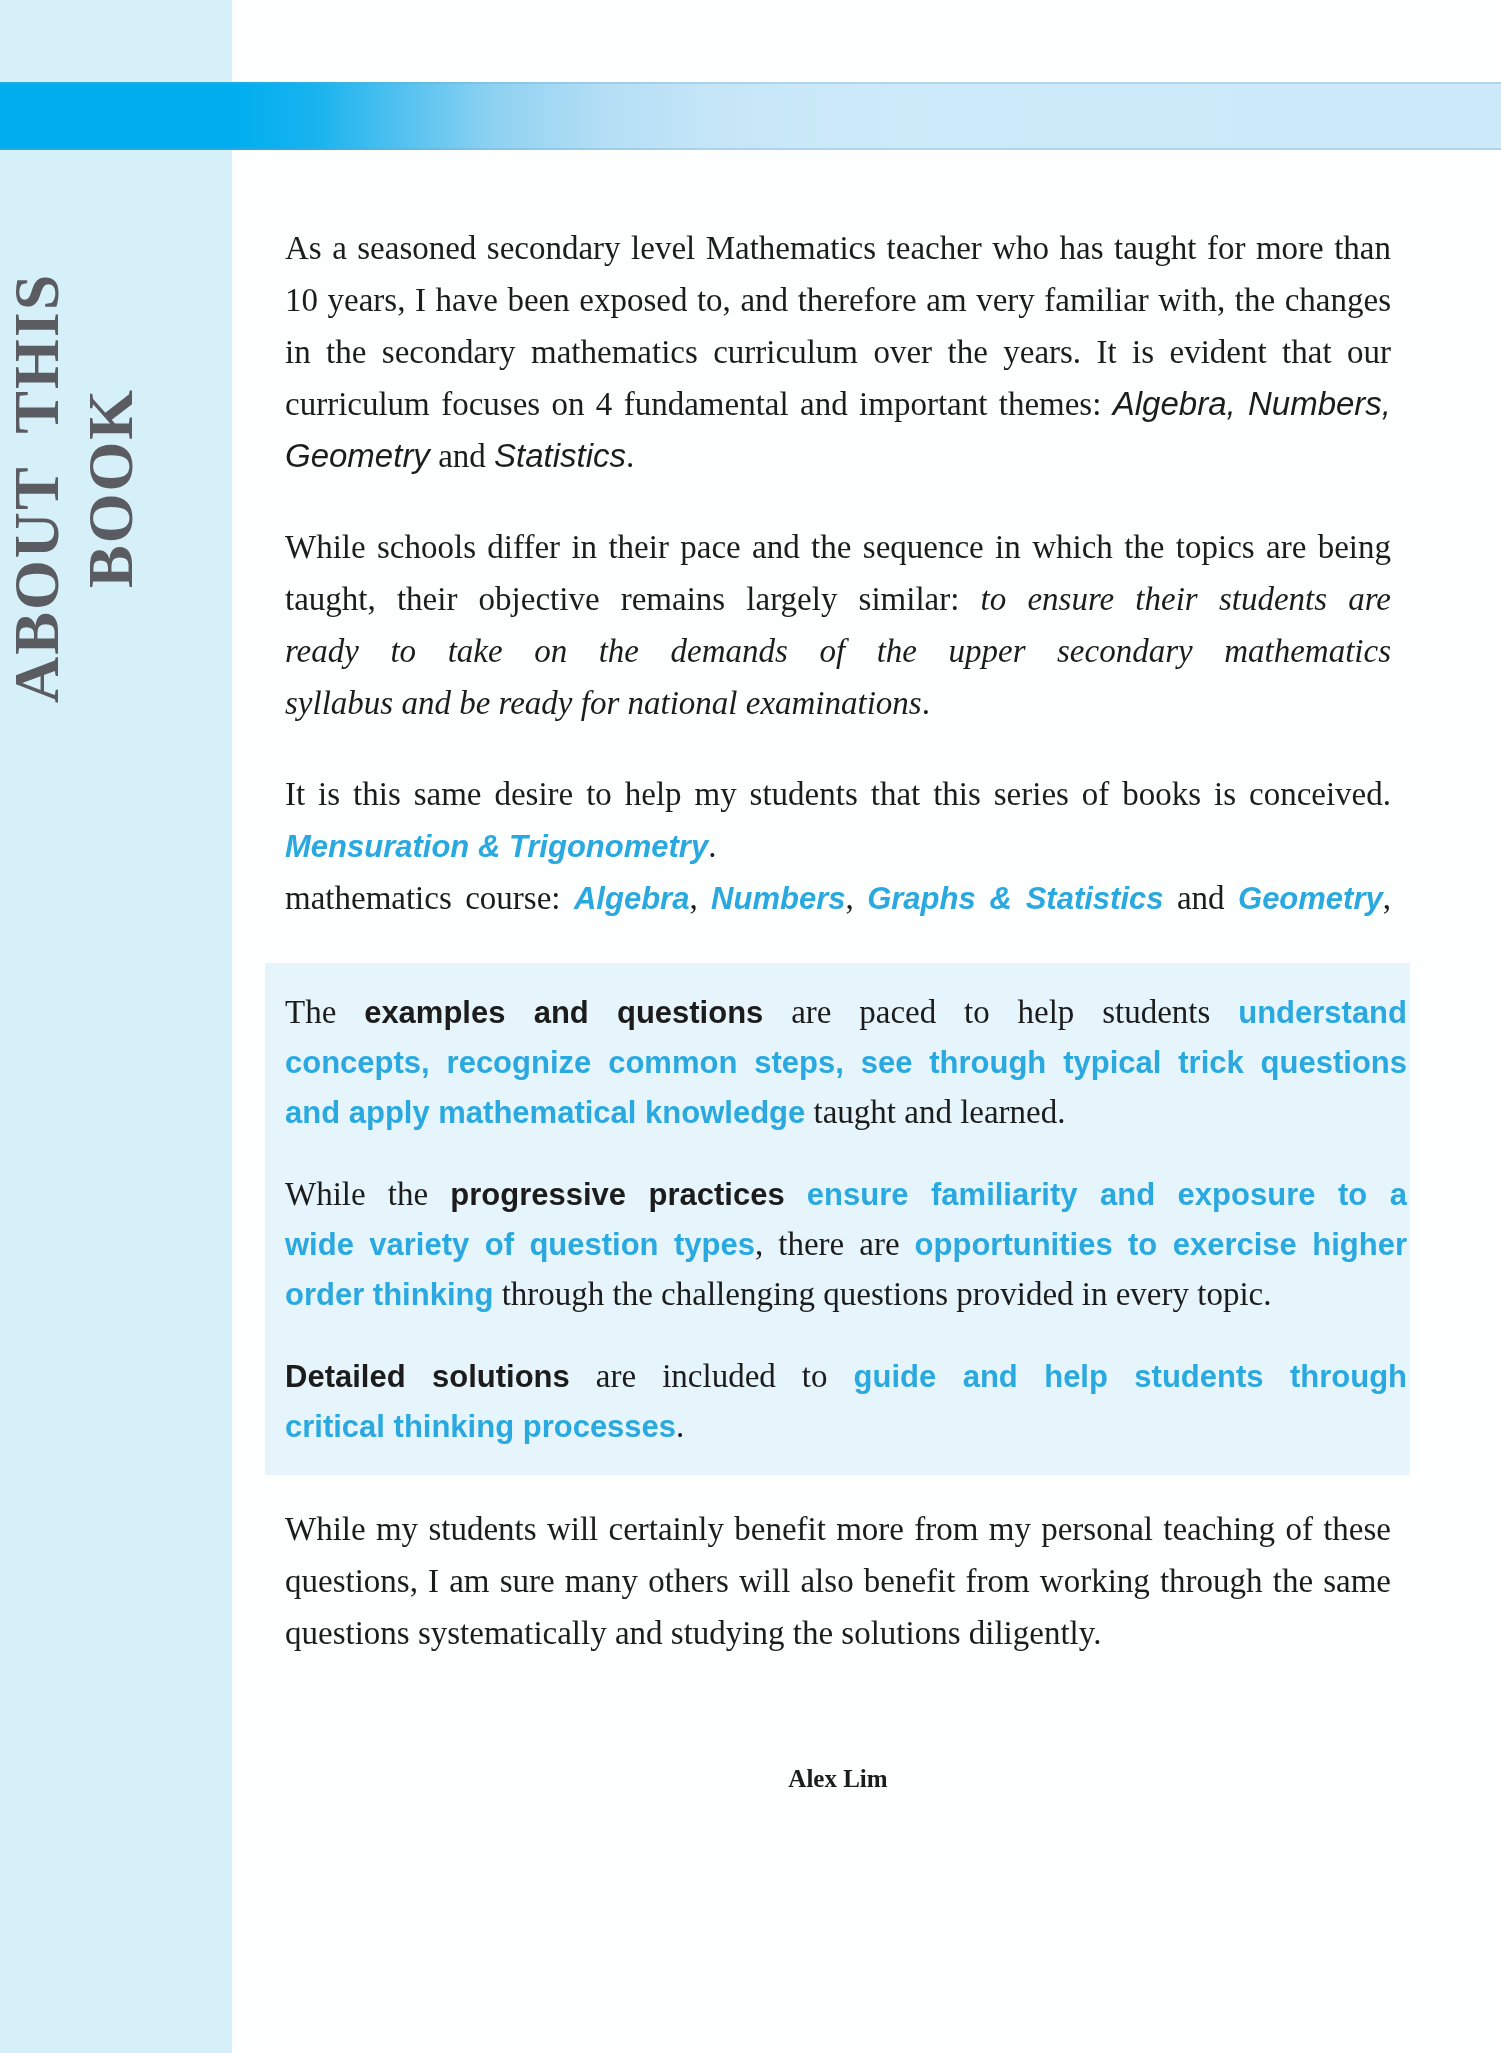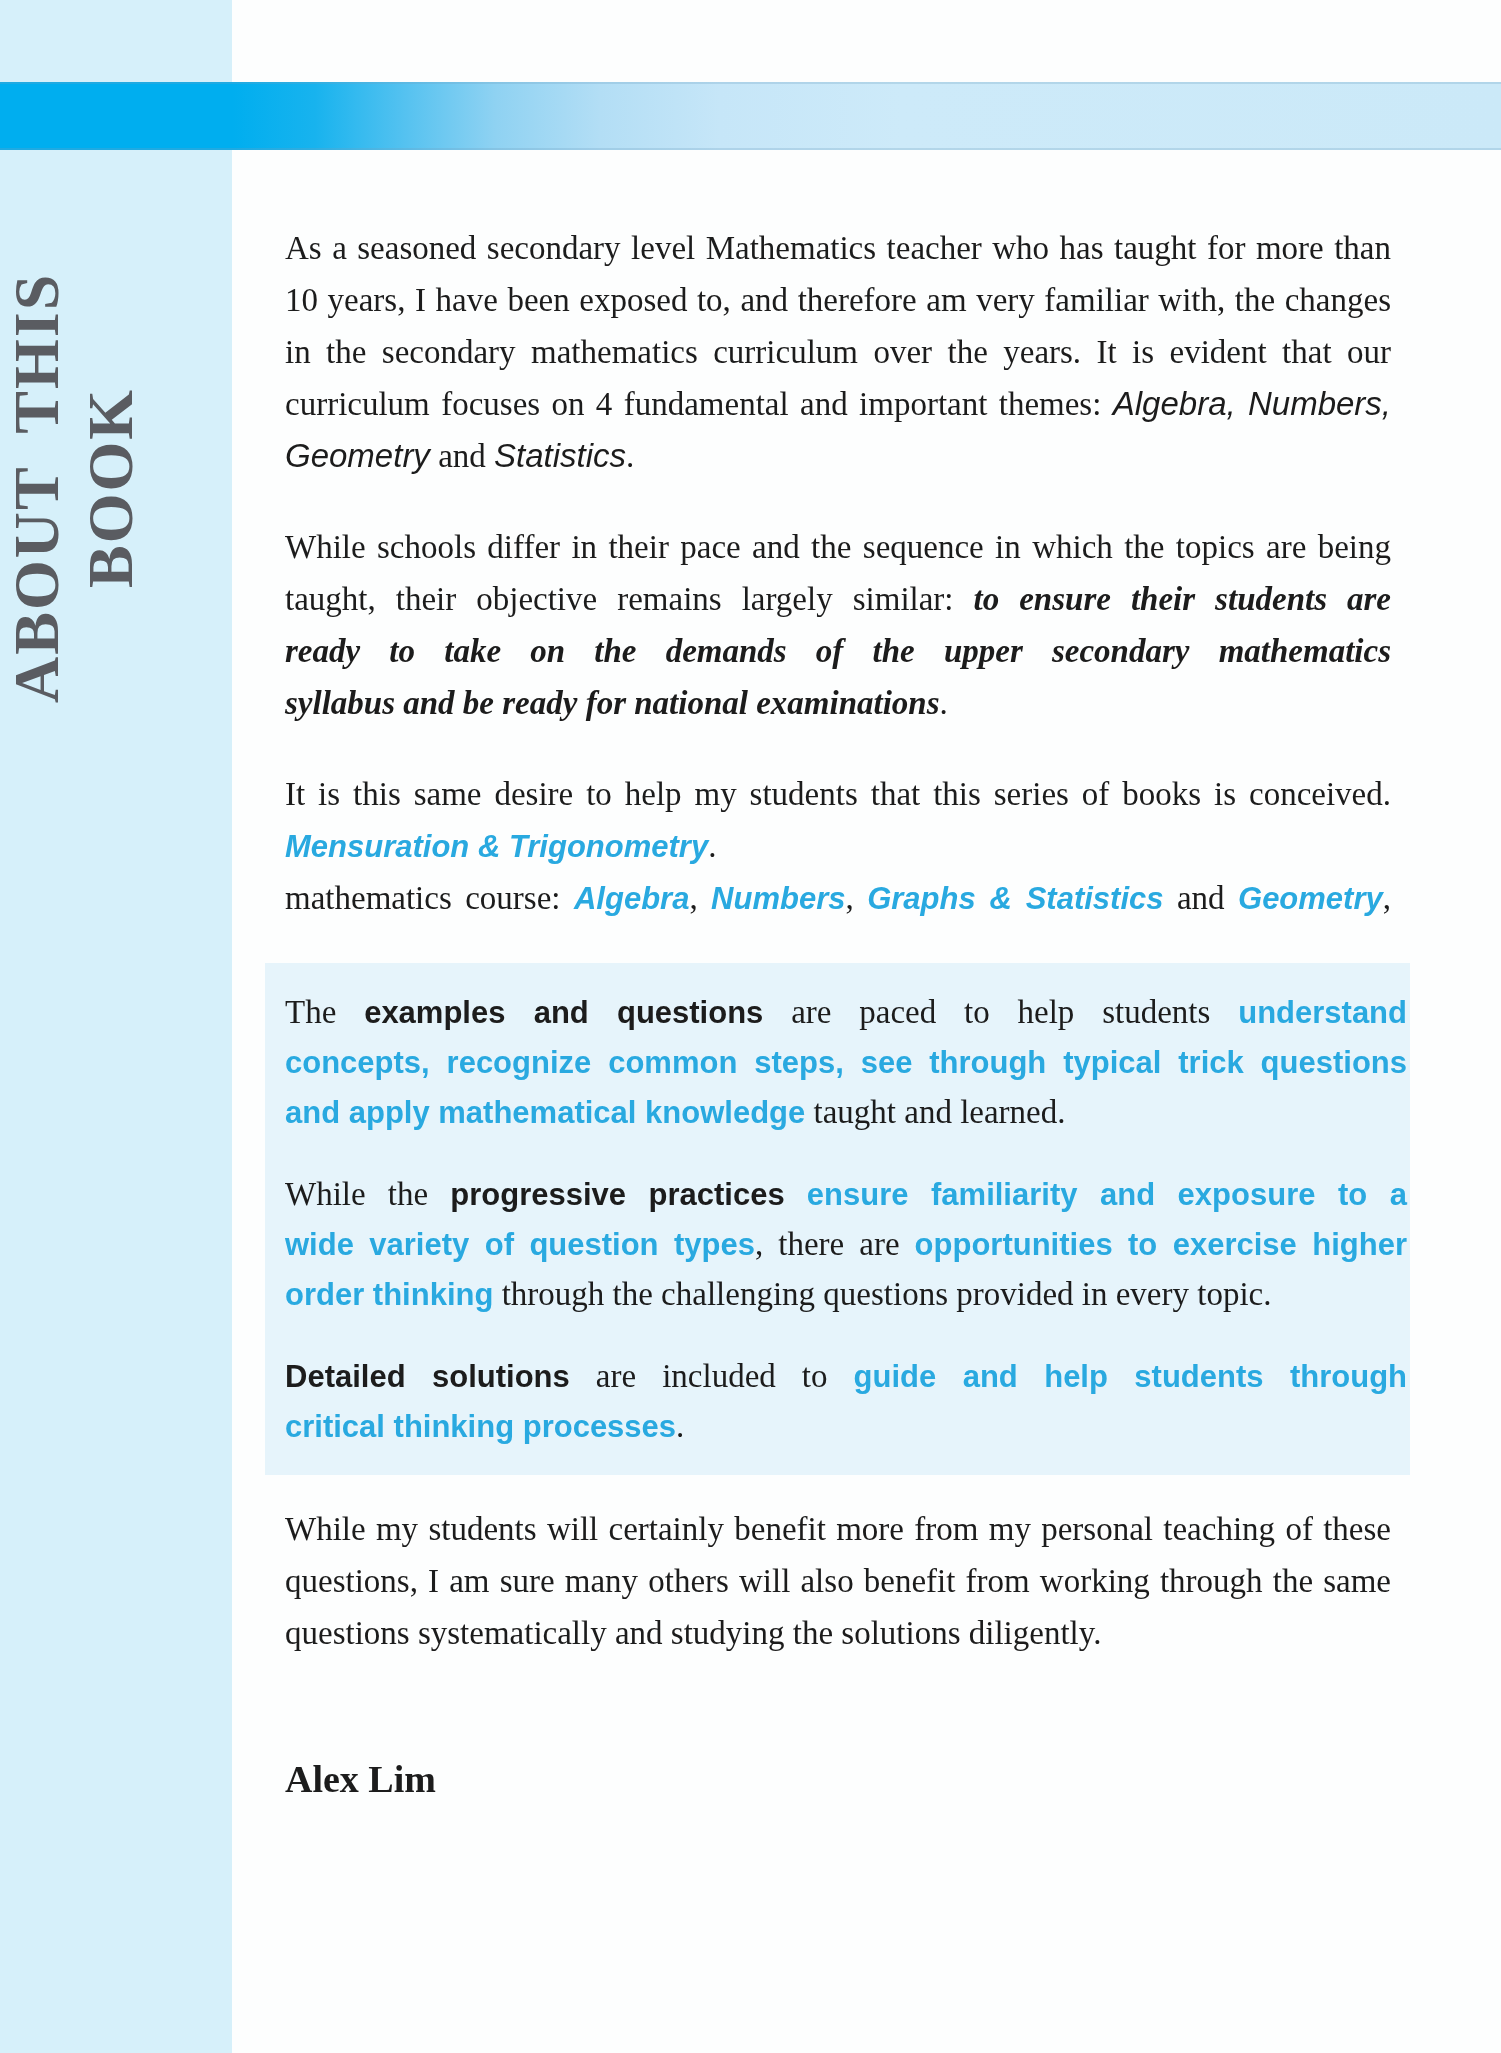--- a/index.html
+++ b/index.html
@@ -43,27 +43,27 @@
     background:var(--box-bg,#e6f4fb);
     margin:0 -19px 28px -20px;
     padding:24px 3px 24px 20px;
   }
   .box .para { margin-bottom:32px; }
   .box .para:last-child { margin-bottom:0; }
   .box .line { line-height:50px; height:50px; }
   
   .r-serif { font-family:"Liberation Serif", serif; }
   .r-serif-i { font-family:Liberation Sans, sans-serif; font-style:italic; }
-  .r-serif-bi { font-family:"Liberation Serif", serif; font-style:italic; font-weight:bold; }
+  .r-serif-bi { font-family:"Liberation Serif", serif; font-style:italic; font-weight:normal; }
   .r-sans-b { font-family:"Liberation Sans", sans-serif; font-weight:bold; font-size:31px; }
   .r-cyan-b { font-family:"Liberation Sans", sans-serif; font-weight:bold; font-size:31px; color:var(--cyan,#29a9e0); }
   .r-cyan-bi { font-family:"Liberation Sans", sans-serif; font-weight:bold; font-style:italic; font-size:31px; color:var(--cyan,#29a9e0); }
   .signature {
-    margin-top:100px; text-align:left;
-    font-weight:bold; font-size:38px; line-height:40px; color:#1c1c1c;
+    margin-top:100px; text-align:center;
+    font-weight:bold; font-size:25px; line-height:40px; color:#1c1c1c;
   }
 </style>
 </head>
 <body>
 
 <div class="page" style="--cyan: #29a9e0; --sidebar-bg: #d6f0fa; --bar-deep: #00aeef; --bar-light: #cdeaf9; --box-bg: #e6f4fb; --title-gray: #5a5c61;">
   <div class="sidebar"></div>
   <div class="top-bar"></div>
   <div class="vertical-title">ABOUT THIS BOOK</div>
   <div class="content">

